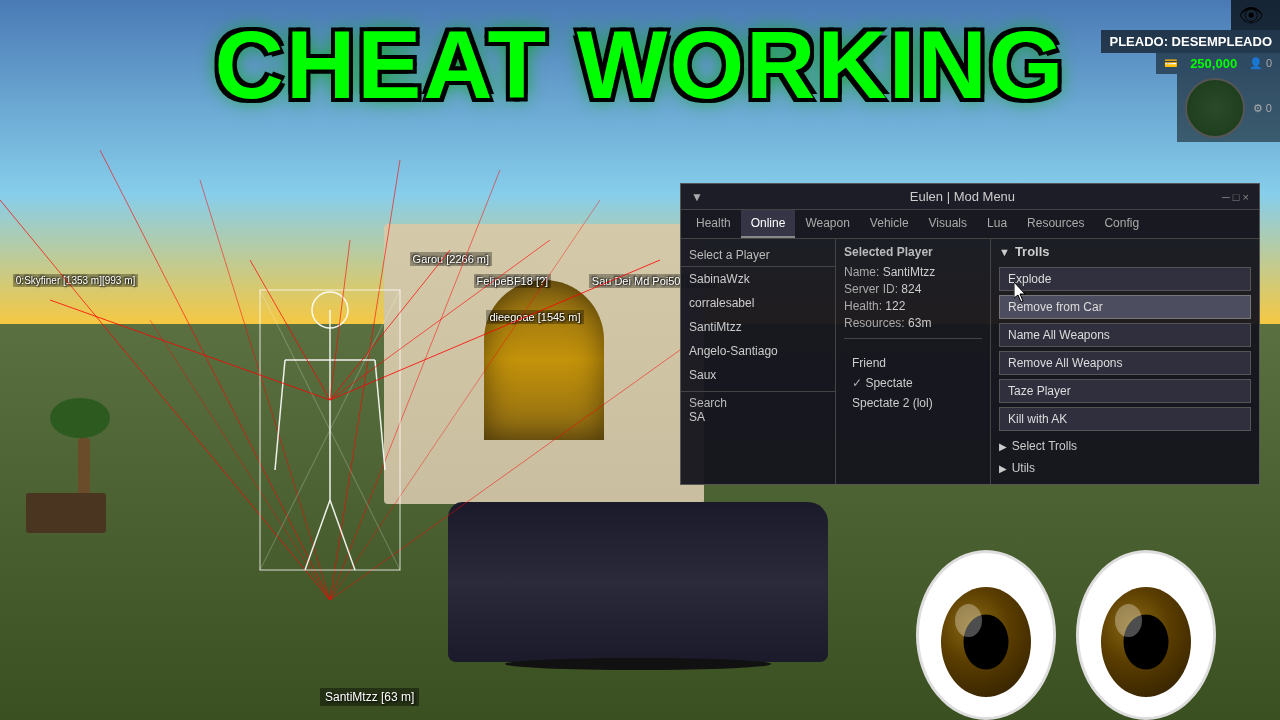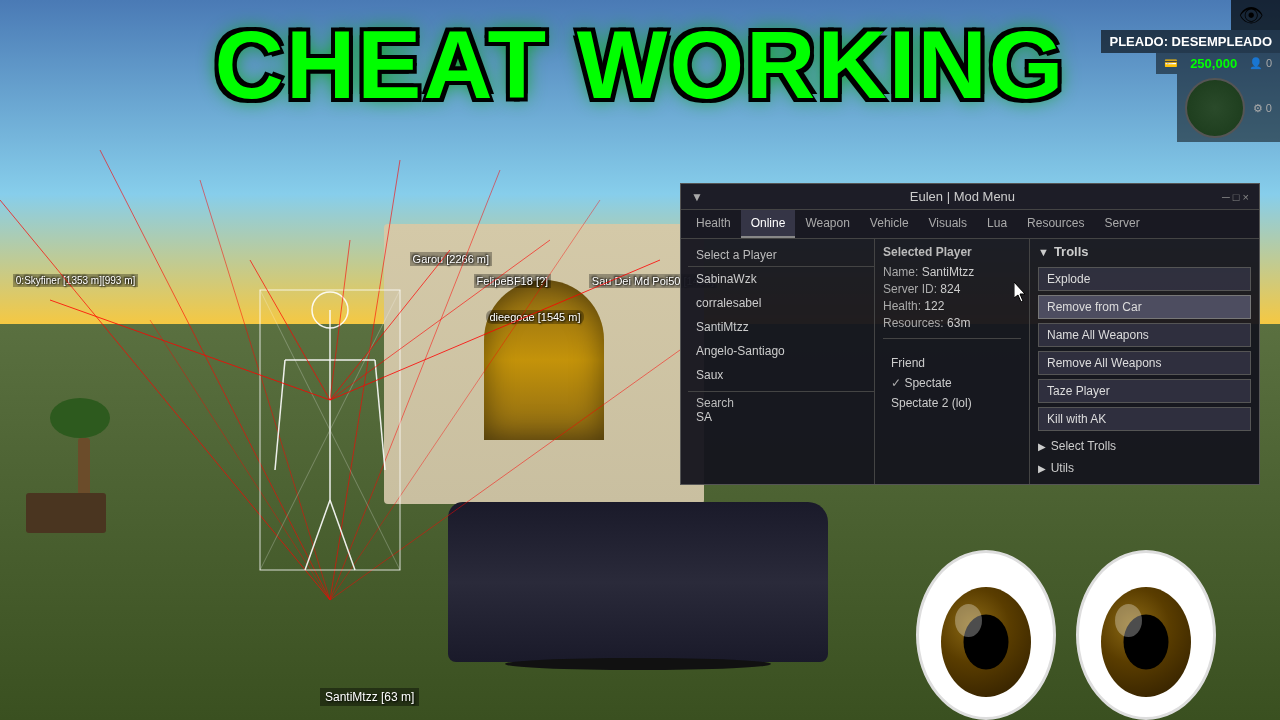--- a/index.html
+++ b/index.html
@@ -235,24 +235,23 @@
       border-bottom: 2px solid #888;
     }
 
     .menu-body {
       display: flex;
       min-height: 220px;
     }
 
     
     .player-list-panel {
-      width: 187px;
+      width: 155px;
       border-right: 1px solid #444;
       padding: 5px 0;
-      margin-left: 7px;
     }
     .panel-header {
       padding: 4px 8px;
       color: #bbb;
       font-size: 12px;
       border-bottom: 1px solid #444;
     }
     .player-item {
       padding: 5px 8px;
       color: #ccc;
@@ -462,21 +461,21 @@
     <line x1="330" y1="400" x2="450" y2="250" stroke="red" stroke-width="1" opacity="0.7"></line>
     <line x1="330" y1="400" x2="550" y2="240" stroke="red" stroke-width="1" opacity="0.6"></line>
     <line x1="330" y1="400" x2="350" y2="240" stroke="red" stroke-width="1" opacity="0.6"></line>
     <line x1="330" y1="400" x2="250" y2="260" stroke="red" stroke-width="1" opacity="0.7"></line>
   </svg>
 
   <div class="player-label" style="top:38%; left:1%; font-size:10px;">0:Skyfiner [1353 m][993 m]</div>
   <div class="player-label" style="top:35%; left:32%;">Garou [2266 m]</div>
   <div class="player-label" style="top:38%; left:37%;">FelipeBF18 [?]</div>
   <div class="player-label" style="top:38%; left:46%;">Sau Dei Md Poi50 [1492]</div>
-  <div class="player-label" style="top:43%; left:38%;border-radius:6px;">dieegoae [1545 m]</div>
+  <div class="player-label" style="top:43%; left:38%;">dieegoae [1545 m]</div>
 
   <div class="char-label">SantiMtzz [63 m]</div>
 </div>
 
 <div class="cheat-title">CHEAT WORKING</div>
 
 <div class="hud-topright">
   <div style="display:flex; align-items:center; background:rgba(0,0,0,0.7); padding:3px 8px;">
     <span style="font-size:20px; margin-right:8px;">👁</span>
   </div>
@@ -514,21 +513,21 @@
   </div>
 
   <div class="menu-tabs">
     <div class="menu-tab">Health</div>
     <div class="menu-tab active">Online</div>
     <div class="menu-tab">Weapon</div>
     <div class="menu-tab">Vehicle</div>
     <div class="menu-tab">Visuals</div>
     <div class="menu-tab">Lua</div>
     <div class="menu-tab">Resources</div>
-    <div class="menu-tab">Server</div>
+    <div class="menu-tab">Config</div>
   </div>
 
   <div class="menu-body">
 
     <div class="player-list-panel">
       <div class="panel-header">Select a Player</div>
       <div class="player-item">SabinaWzk</div>
       <div class="player-item">corralesabel</div>
       <div class="player-item">SantiMtzz</div>
       <div class="player-item">Angelo-Santiago</div>

